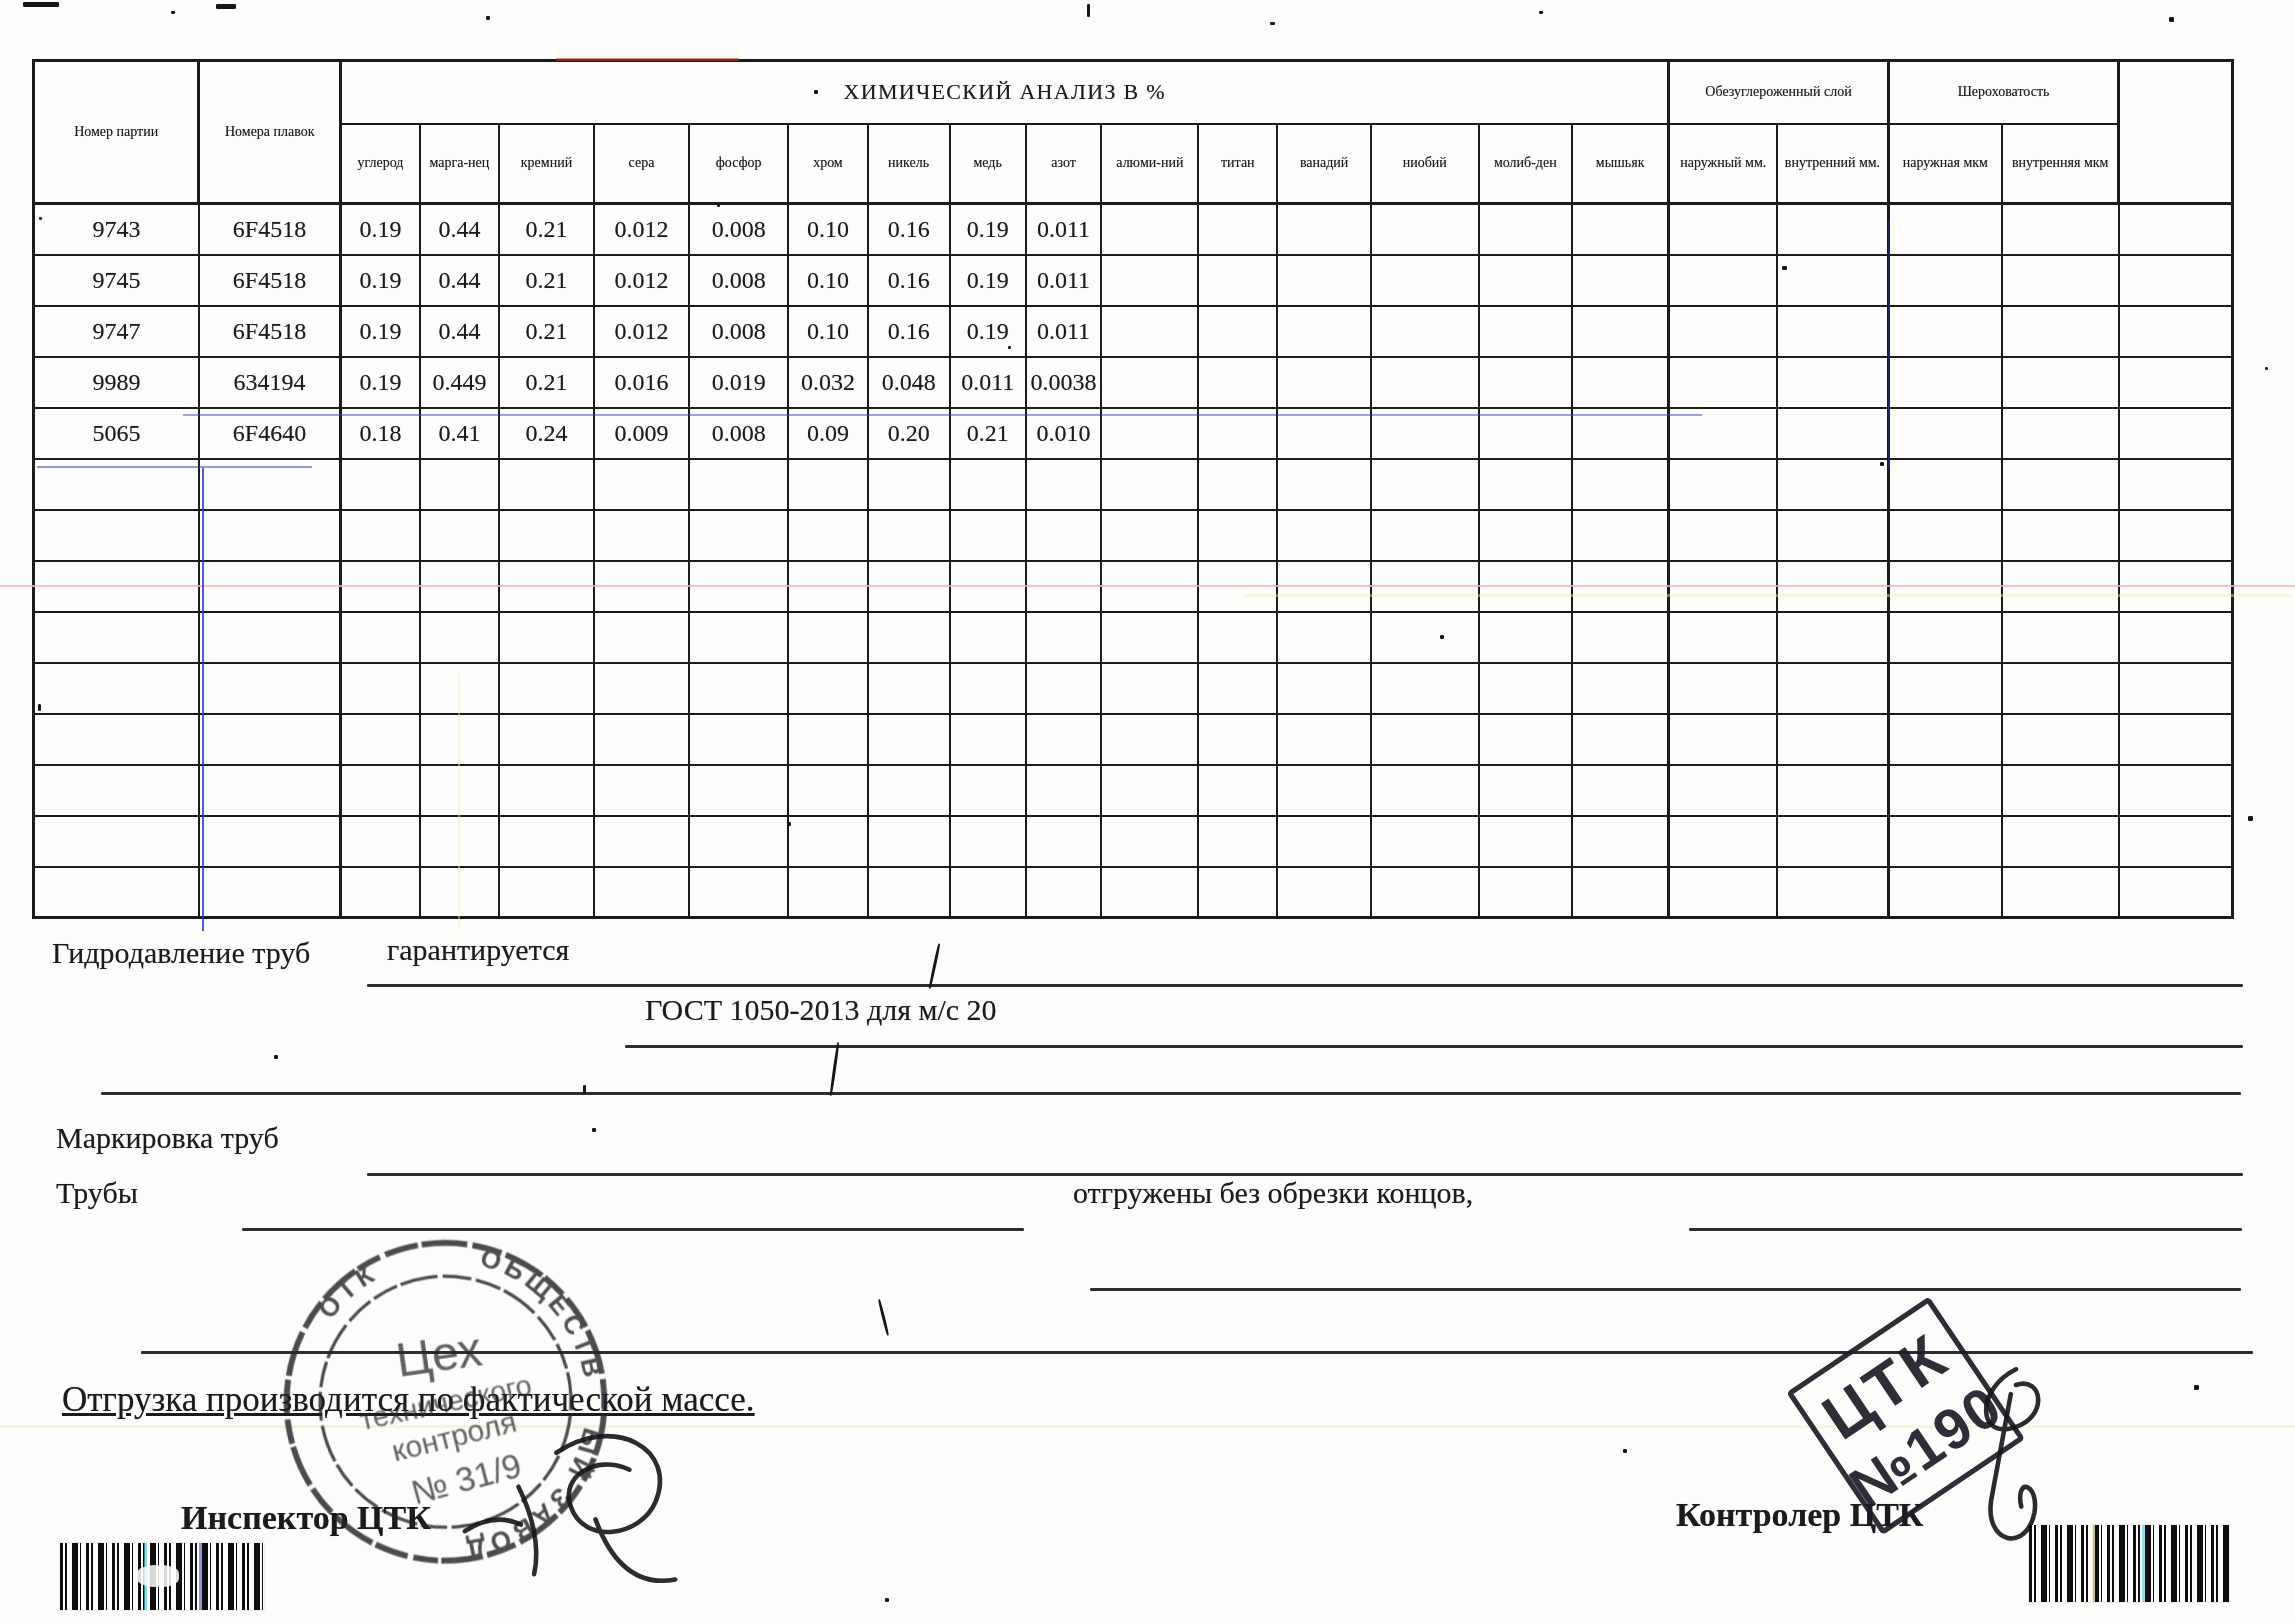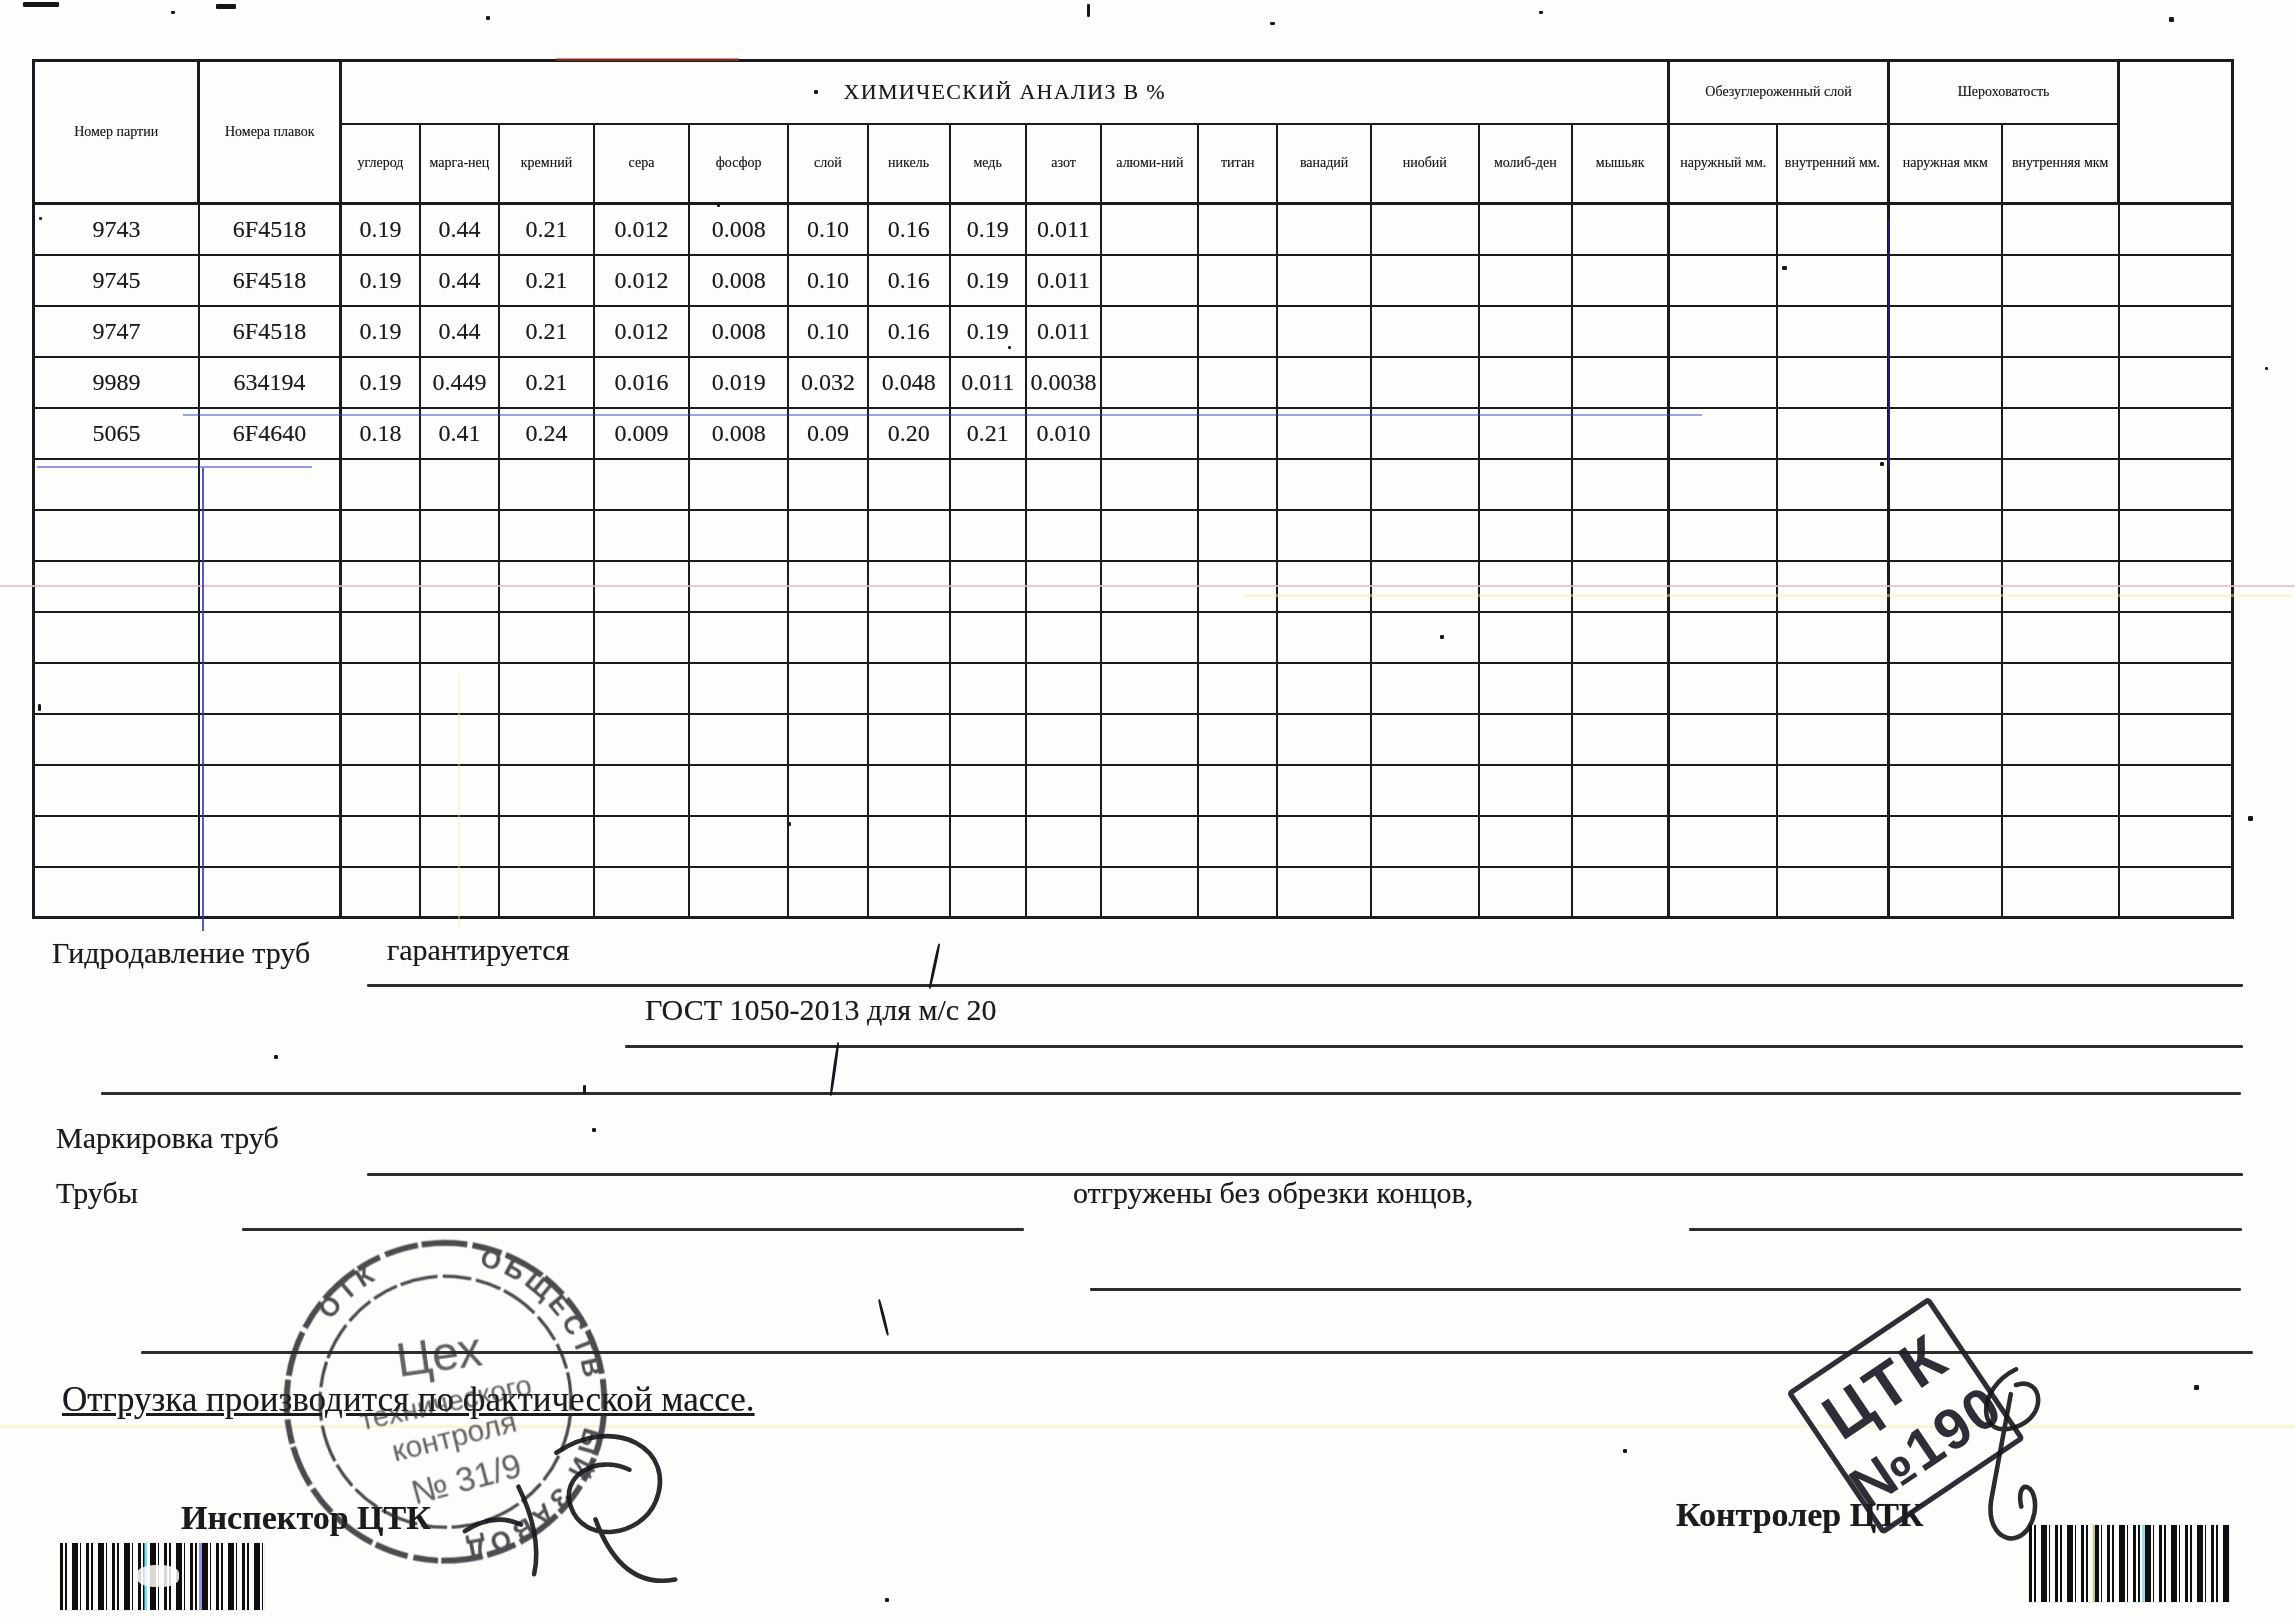--- a/index.html
+++ b/index.html
@@ -99,21 +99,21 @@
         <th colspan="2" class="bR">Обезуглероженный слой</th>
         <th colspan="2" class="bR">Шероховатость</th>
         <th rowspan="2"></th>
       </tr>
       <tr class="band2">
         <th>углерод</th>
         <th>марга-нец</th>
         <th>кремний</th>
         <th>сера</th>
         <th>фосфор</th>
-        <th>слой</th>
+        <th>хром</th>
         <th>никель</th>
         <th>медь</th>
         <th>азот</th>
         <th>алюми-ний</th>
         <th>титан</th>
         <th>ванадий</th>
         <th>ниобий</th>
         <th>молиб-ден</th>
         <th class="bR">мышьяк</th>
         <th>наружный мм.</th>

